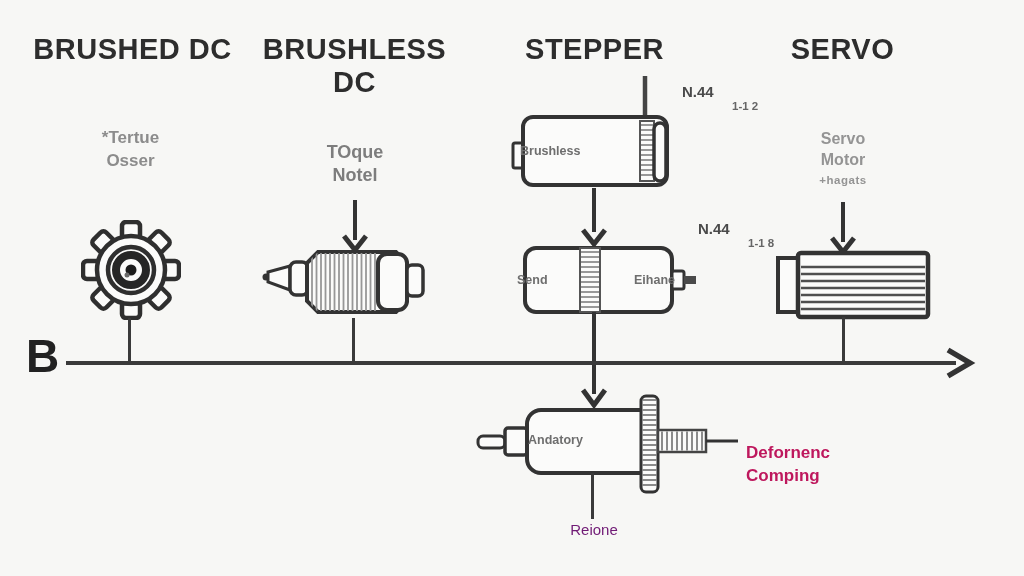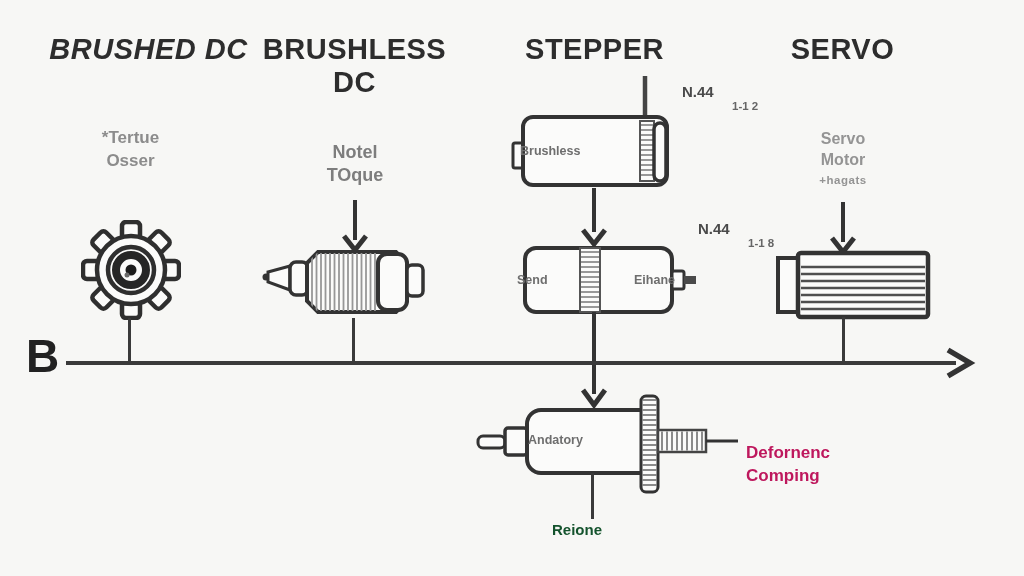--- a/index.html
+++ b/index.html
@@ -28,30 +28,30 @@
   }
   .vline{position:absolute;width:3px;background:var(--line,#3a3a3a);}
   .hline{position:absolute;height:3.5px;background:var(--line,#3a3a3a);}
   .origin{
     position:absolute;font-size:46px;font-weight:bold;color:#222;line-height:46px;
   }
   .couplnote{
     position:absolute;font-size:17px;font-weight:bold;color:#be185d;line-height:23px;
   }
   .bottomlabel{
-    position:absolute;font-size:15px;font-weight:bold;color:#14532d;
+    position:absolute;text-align:center;font-size:15px;font-weight:normal;color:#701a75;
   }
   svg{display:block;}
 </style>
 </head>
 <body>
 
 <div id="stage">
 
-  <div class="hdr" style="left:46px;width:205px;font-style:italic;">BRUSHED DC</div>
+  <div class="hdr" style="left:30px;width:205px;">BRUSHED DC</div>
   <div class="hdr" style="left:242px;width:225px;">BRUSHLESS DC</div>
   <div class="hdr" style="left:492px;width:205px;">STEPPER</div>
   <div class="hdr" style="left:740px;width:205px;">SERVO</div>
 
   <div class="note" style="left:58px;width:145px;top:126px;">
     <div>*Tertue</div>
     <div>Osser</div>
   </div>
 
   <svg class="abs" style="left:81px;top:220px;" width="100" height="100" viewBox="0 0 100 100">
@@ -67,22 +67,22 @@
       <circle cx="50" cy="50" r="34"></circle>
       <circle cx="50" cy="50" r="23"></circle>
     </g>
     <circle cx="50" cy="50" r="15" fill="none" stroke="#262626" stroke-width="8"></circle>
     <circle cx="50" cy="50" r="5.5" fill="#1c1c1c"></circle>
     <circle cx="46" cy="55" r="2.5" fill="#6a6a6a"></circle>
   </svg>
   <div class="vline" style="left:128px;top:318px;height:46px;"></div>
 
   <div class="note" style="left:285px;width:140px;top:141px;font-size:18px;color:#7d7d7d;">
+    <div>TOque</div>
     <div>Notel</div>
-    <div>TOque</div>
   </div>
 
   <svg class="abs" style="left:340px;top:200px;" width="30" height="52" viewBox="0 0 30 52">
     <line x1="15" y1="0" x2="15" y2="40" stroke="#333" stroke-width="4"></line>
     <polyline points="4,36 15,50 26,36" fill="none" stroke="#333" stroke-width="5"></polyline>
   </svg>
 
   <svg class="abs" style="left:260px;top:244px;" width="168" height="76" viewBox="0 0 168 76">
     <defs>
       <clipPath id="bmclip">

